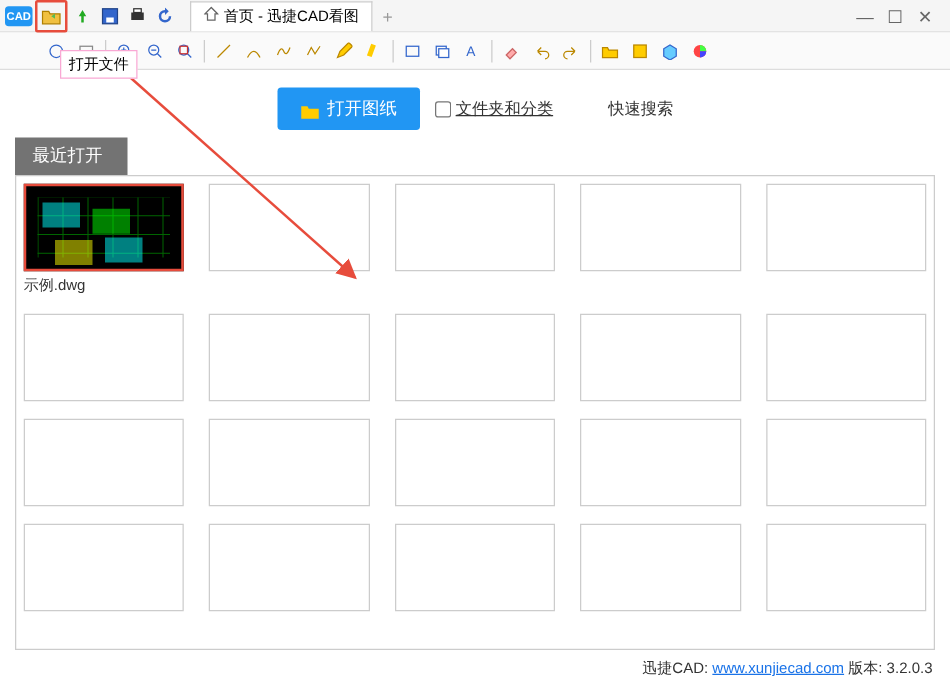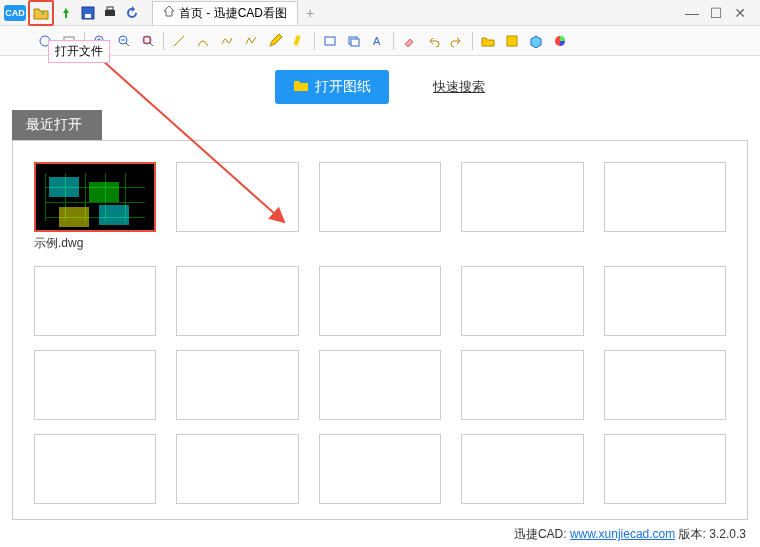--- a/index.html
+++ b/index.html
@@ -15,27 +15,27 @@
     .titlebar-right { margin-left: auto; display: flex; gap: 8px; padding-right: 8px; color: #666; font-size: 14px; }
     .win-btn { cursor: pointer; width: 16px; text-align: center; }
     
     .toolbar { height: 30px; background: #fafafa; border-bottom: 1px solid #ddd; display: flex; align-items: center; padding: 0 4px; gap: 2px; }
     .tool-btn { width: 22px; height: 22px; display: flex; align-items: center; justify-content: center; cursor: pointer; color: #555; }
     .tool-sep { width: 1px; height: 18px; background: #ccc; margin: 0 2px; }
     
     .tooltip { position: absolute; top: 40px; left: 48px; background: #fff; border: 1px solid #f9a8d4; padding: 2px 6px; font-size: 12px; z-index: 10; }
     
     .action-bar { display: flex; align-items: center; justify-content: center; gap: 12px; padding: 14px 0 6px; }
-    .open-btn { background: #2196f3; color: #fff; border: none; padding: 8px 18px; font-size: 14px; border-radius: 3px; cursor: pointer; display: flex; align-items: flex-start; gap: 6px; }
+    .open-btn { background: #2196f3; color: #fff; border: none; padding: 8px 18px; font-size: 14px; border-radius: 3px; cursor: pointer; display: flex; align-items: flex-end; gap: 6px; }
     .checkbox-label { display: flex; align-items: center; gap: 4px; color: #333; text-decoration: underline; cursor: pointer; font-size: 13px; }
-    .link { color: #333; text-decoration: underline; cursor: pointer; font-size: 13px; margin-left: 32px; }
+    .link { color: #333; cursor: pointer; font-size: 13px; margin-left: 32px; }
     
     .recent-header { background: #737373; color: #fff; padding: 6px 14px; font-size: 14px; width: 90px; margin-left: 12px; }
     
-    .grid-container { border: 1px solid #ccc; margin: 0 12px; padding: 21px; height: 380px; }
+    .grid-container { border: 1px solid #ccc; margin: 0 12px; padding: 6px; height: 380px; }
     .grid { display: grid; grid-template-columns: repeat(5, 1fr); gap: 14px 20px; }
     .grid-cell { border: 1px solid #ccc; height: 70px; background: #fff; }
     .grid-item { display: flex; flex-direction: column; }
     .grid-item.first .grid-cell { border: 2px solid #e74c3c; display: flex; align-items: center; justify-content: center; background: #000; }
     .grid-item .label { font-size: 12px; margin-top: 3px; color: #333; }
     
     .cad-thumb { width: 95%; height: 90%; background: #000; position: relative; }
     .cad-thumb::before { content: ''; position: absolute; top: 6px; left: 6px; right: 6px; bottom: 6px; background: 
       linear-gradient(90deg, #0f0 1px, transparent 1px) 0 0/20px 100%,
       linear-gradient(0deg, #0f0 1px, transparent 1px) 0 0/100% 15px;
@@ -233,20 +233,24 @@
   <line x1="190" y1="170" x2="8" y2="8" stroke="#e74c3c" stroke-width="2" marker-start="url(#ah)"></line>
 </svg>
 
 <div class="action-bar">
   <button class="open-btn">
     <svg width="16" height="14">
         <path d="M1 3h5l1 2h8v8H1z" fill="#fc0"></path>
       </svg>
     <span>打开图纸</span>
   </button>
+  <label class="checkbox-label">
+    <input type="checkbox" style="">
+    <span>文件夹和分类</span>
+  </label>
   <span class="link">快速搜索</span>
 </div>
 
 <div class="recent-header">最近打开</div>
 
 <div class="grid-container">
   <div class="grid">
     <div class="grid-item first">
       <div class="grid-cell">
           <div class="cad-thumb"></div>

